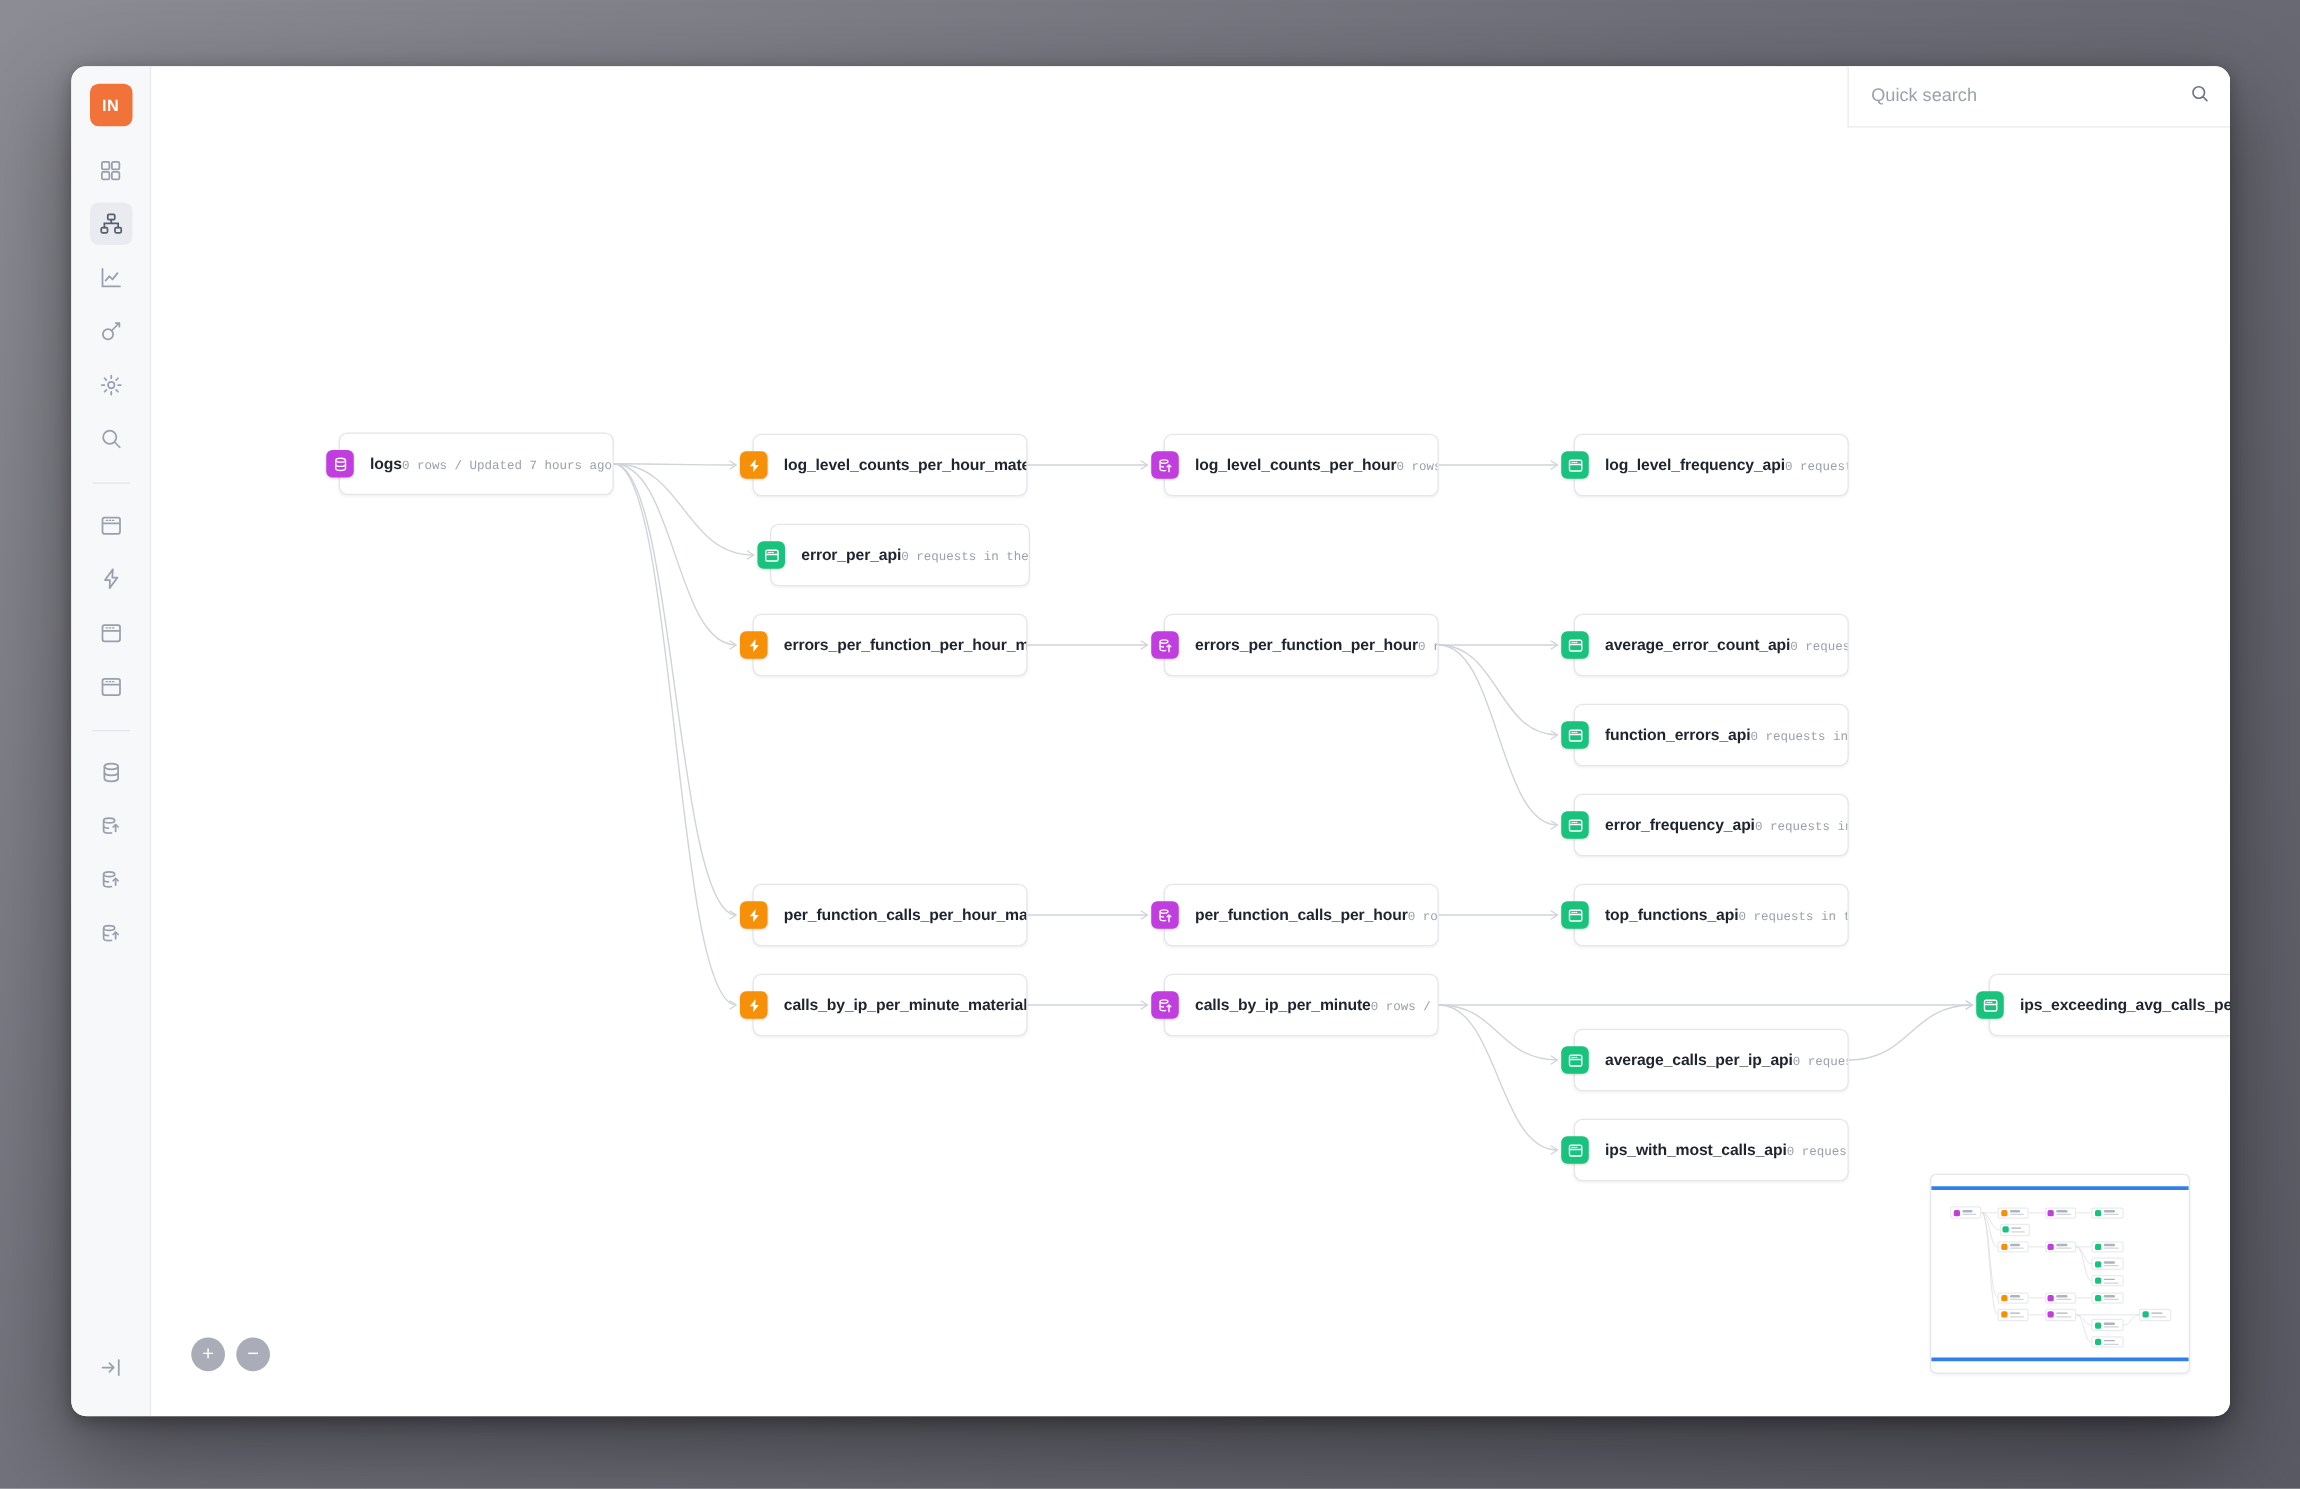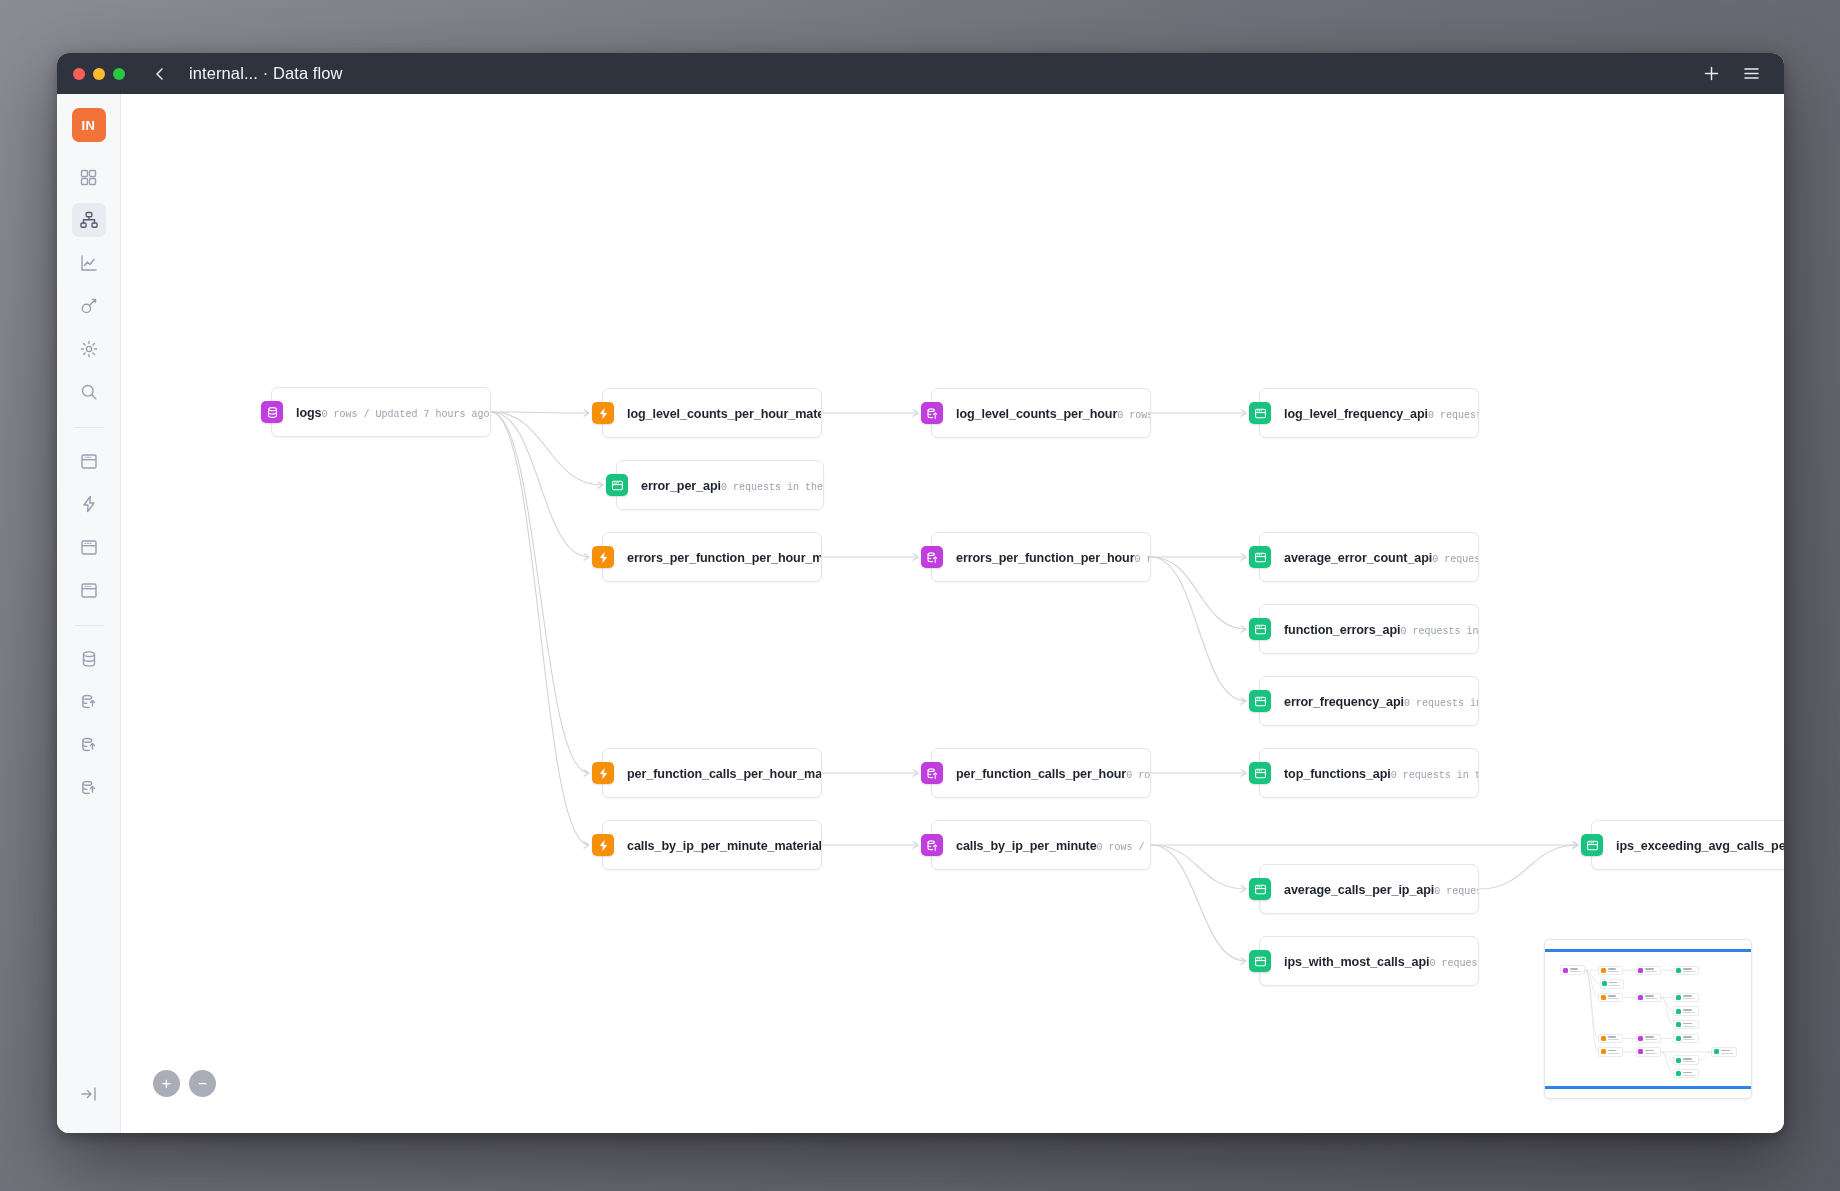--- a/index.html
+++ b/index.html
@@ -212,45 +212,20 @@
   .mini-lines { margin-left: 2px; }
   .mini-lines i { display: block; background: #cfd3da; border-radius: 1px; }
   .mini-lines i.t { width: 60%; height: 1.5px; background: #aeb3bd; }
   .mini-lines i.s { width: 80%; height: 1px; margin-top: 1.5px; }
 </style>
 </head>
 <body>
 
 <div id="window">
 
-  <div id="titlebar">
-    <div class="traffic">
-      <span class="dot red"></span>
-      <span class="dot yellow"></span>
-      <span class="dot green"></span>
-    </div>
-    <div id="back-btn">
-      <svg width="16" height="16" viewBox="0 0 16 16" fill="none">
-          <path d="M10 3L5 8l5 5" stroke="#e8eaee" stroke-width="1.5" stroke-linecap="round" stroke-linejoin="round"></path>
-        </svg>
-    </div>
-    <div id="win-title">internal... · Data flow</div>
-    <div id="titlebar-right">
-      <div class="tb-icon">
-        <svg width="17" height="17" viewBox="0 0 17 17" fill="none">
-            <path d="M8.5 2.5v12M2.5 8.5h12" stroke="#e8eaee" stroke-width="1.5" stroke-linecap="round"></path>
-          </svg>
-      </div>
-      <div class="tb-icon">
-        <svg width="17" height="15" viewBox="0 0 17 15" fill="none">
-            <path d="M2 3h13M2 7.5h13M2 12h13" stroke="#e8eaee" stroke-width="1.6" stroke-linecap="round"></path>
-          </svg>
-      </div>
-    </div>
-  </div>
 
   <div id="body">
 
     <div id="rail">
       <div id="logo">IN</div>
 
       <div class="rail-icon">
         <svg width="17" height="17" viewBox="0 0 17 17" fill="none">
             <rect x="1.5" y="1.5" width="6" height="6" rx="1.2" stroke="currentColor" stroke-width="1.4"></rect>
             <rect x="9.5" y="1.5" width="6" height="6" rx="1.2" stroke="currentColor" stroke-width="1.4"></rect>
@@ -586,20 +561,29 @@
               <svg width="13" height="13" viewBox="0 0 14 14" fill="none">
                 <rect x="1.7" y="2.4" width="10.6" height="9.2" rx="1.3" stroke="#fff" stroke-width="1.2"></rect>
                 <path d="M1.7 6h10.6" stroke="#fff" stroke-width="1.2"></path>
                 <path d="M3.8 4.2h.7M5.6 4.2h.7M7.4 4.2h.7" stroke="#fff" stroke-width="1" stroke-linecap="round"></path>
               </svg>
             </span>
             <span class="node-text"><span class="node-title">ips_exceeding_avg_calls_per_minu...</span></span>
           </div>
         </div>
 
+      <div id="quick-search">
+        <input placeholder="Quick search" style="">
+        <span>
+          <svg width="16" height="16" viewBox="0 0 16 16" fill="none">
+              <circle cx="7" cy="7" r="4.6" stroke="#6b7280" stroke-width="1.3"></circle>
+              <path d="M10.4 10.4l3.1 3.1" stroke="#6b7280" stroke-width="1.3" stroke-linecap="round"></path>
+            </svg>
+        </span>
+      </div>
 
       <div id="zoom-controls">
         <div class="zoom-btn">+</div>
         <div class="zoom-btn">−</div>
       </div>
 
       <div id="minimap">
         <div class="vp-bar" style="top:9px"></div>
         <div class="vp-bar" style="bottom:9px"></div>
         <svg width="208" height="160" style="position: absolute; inset: 0px; pointer-events: none;">

